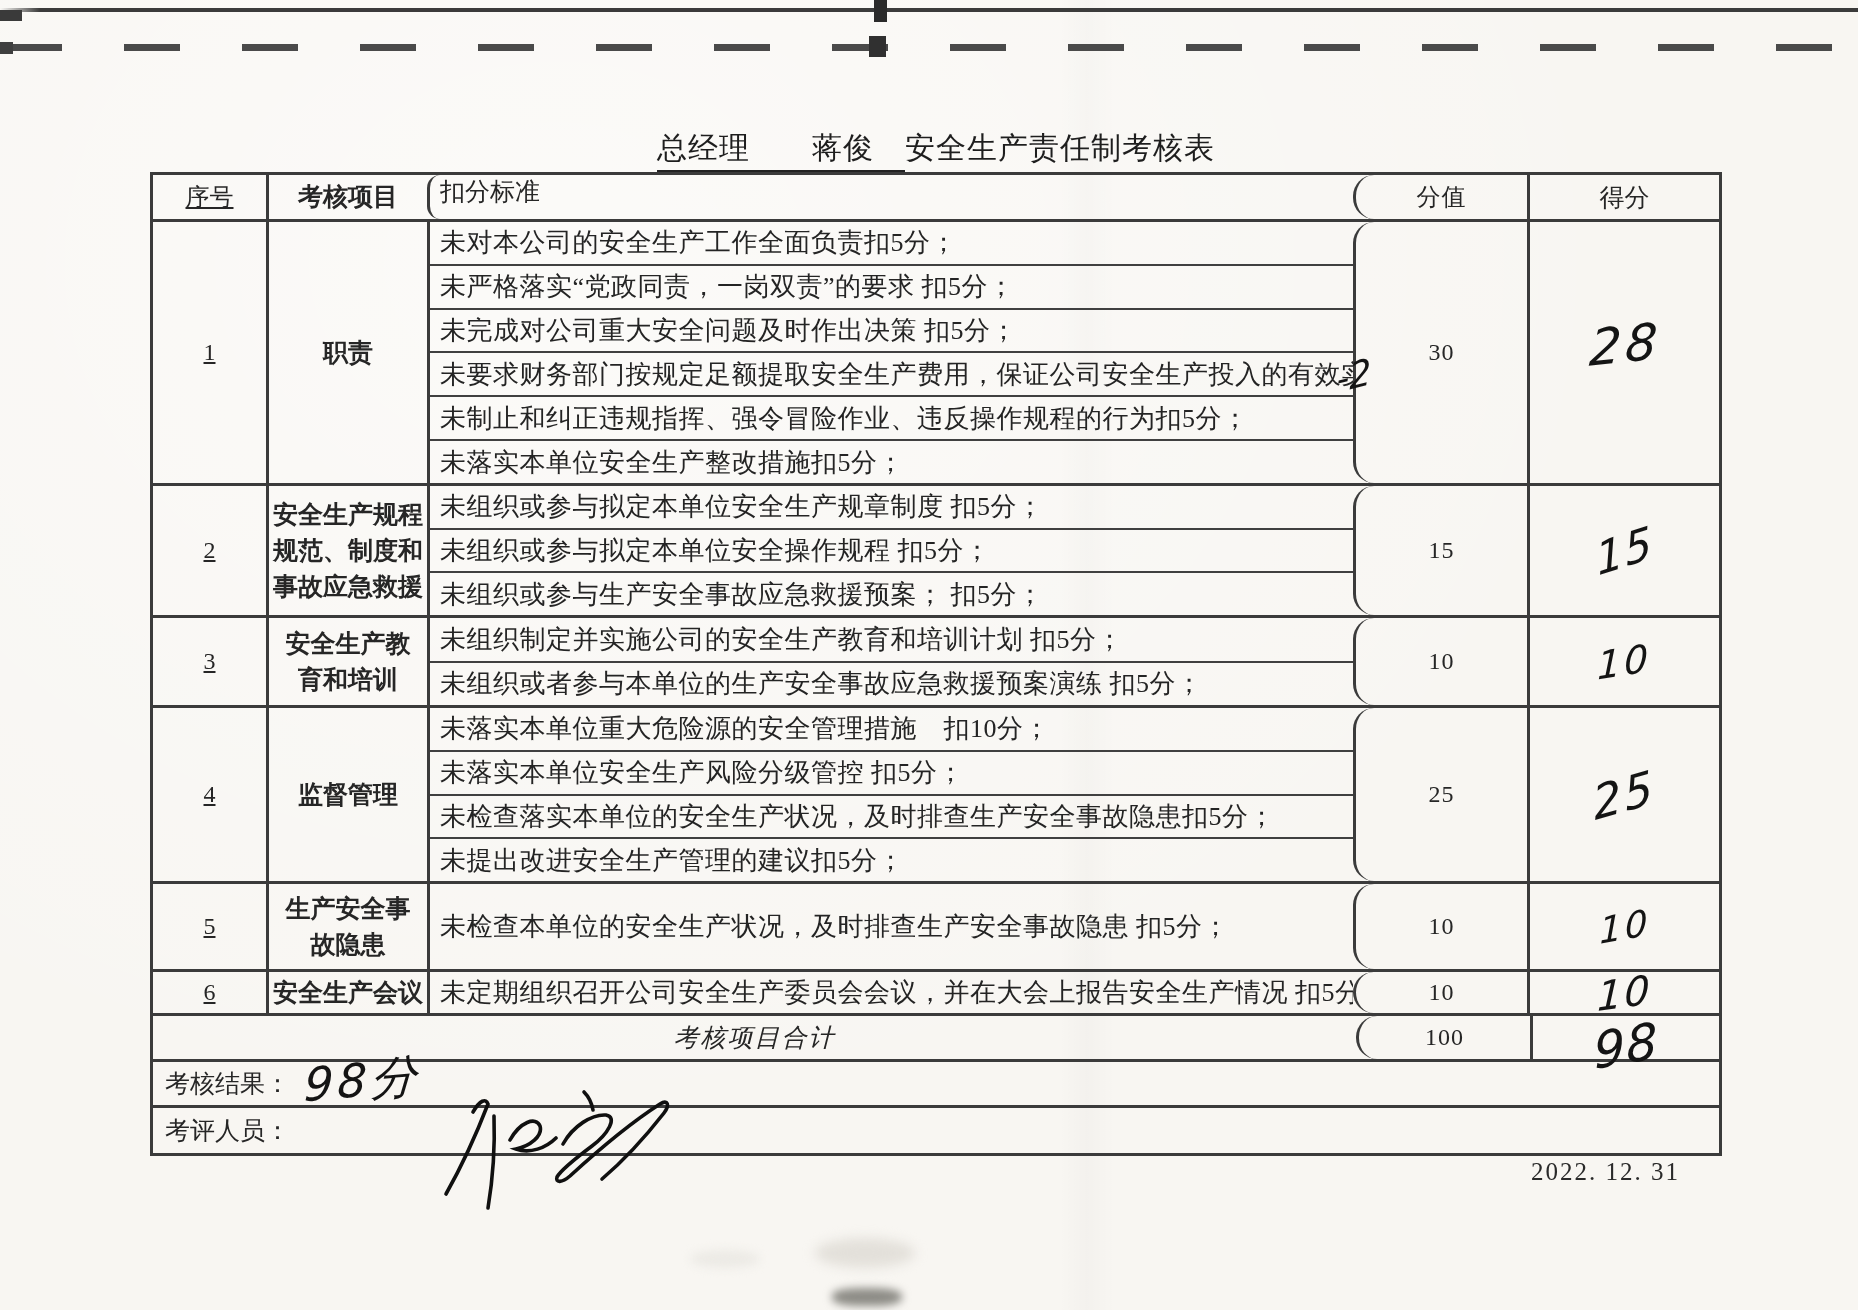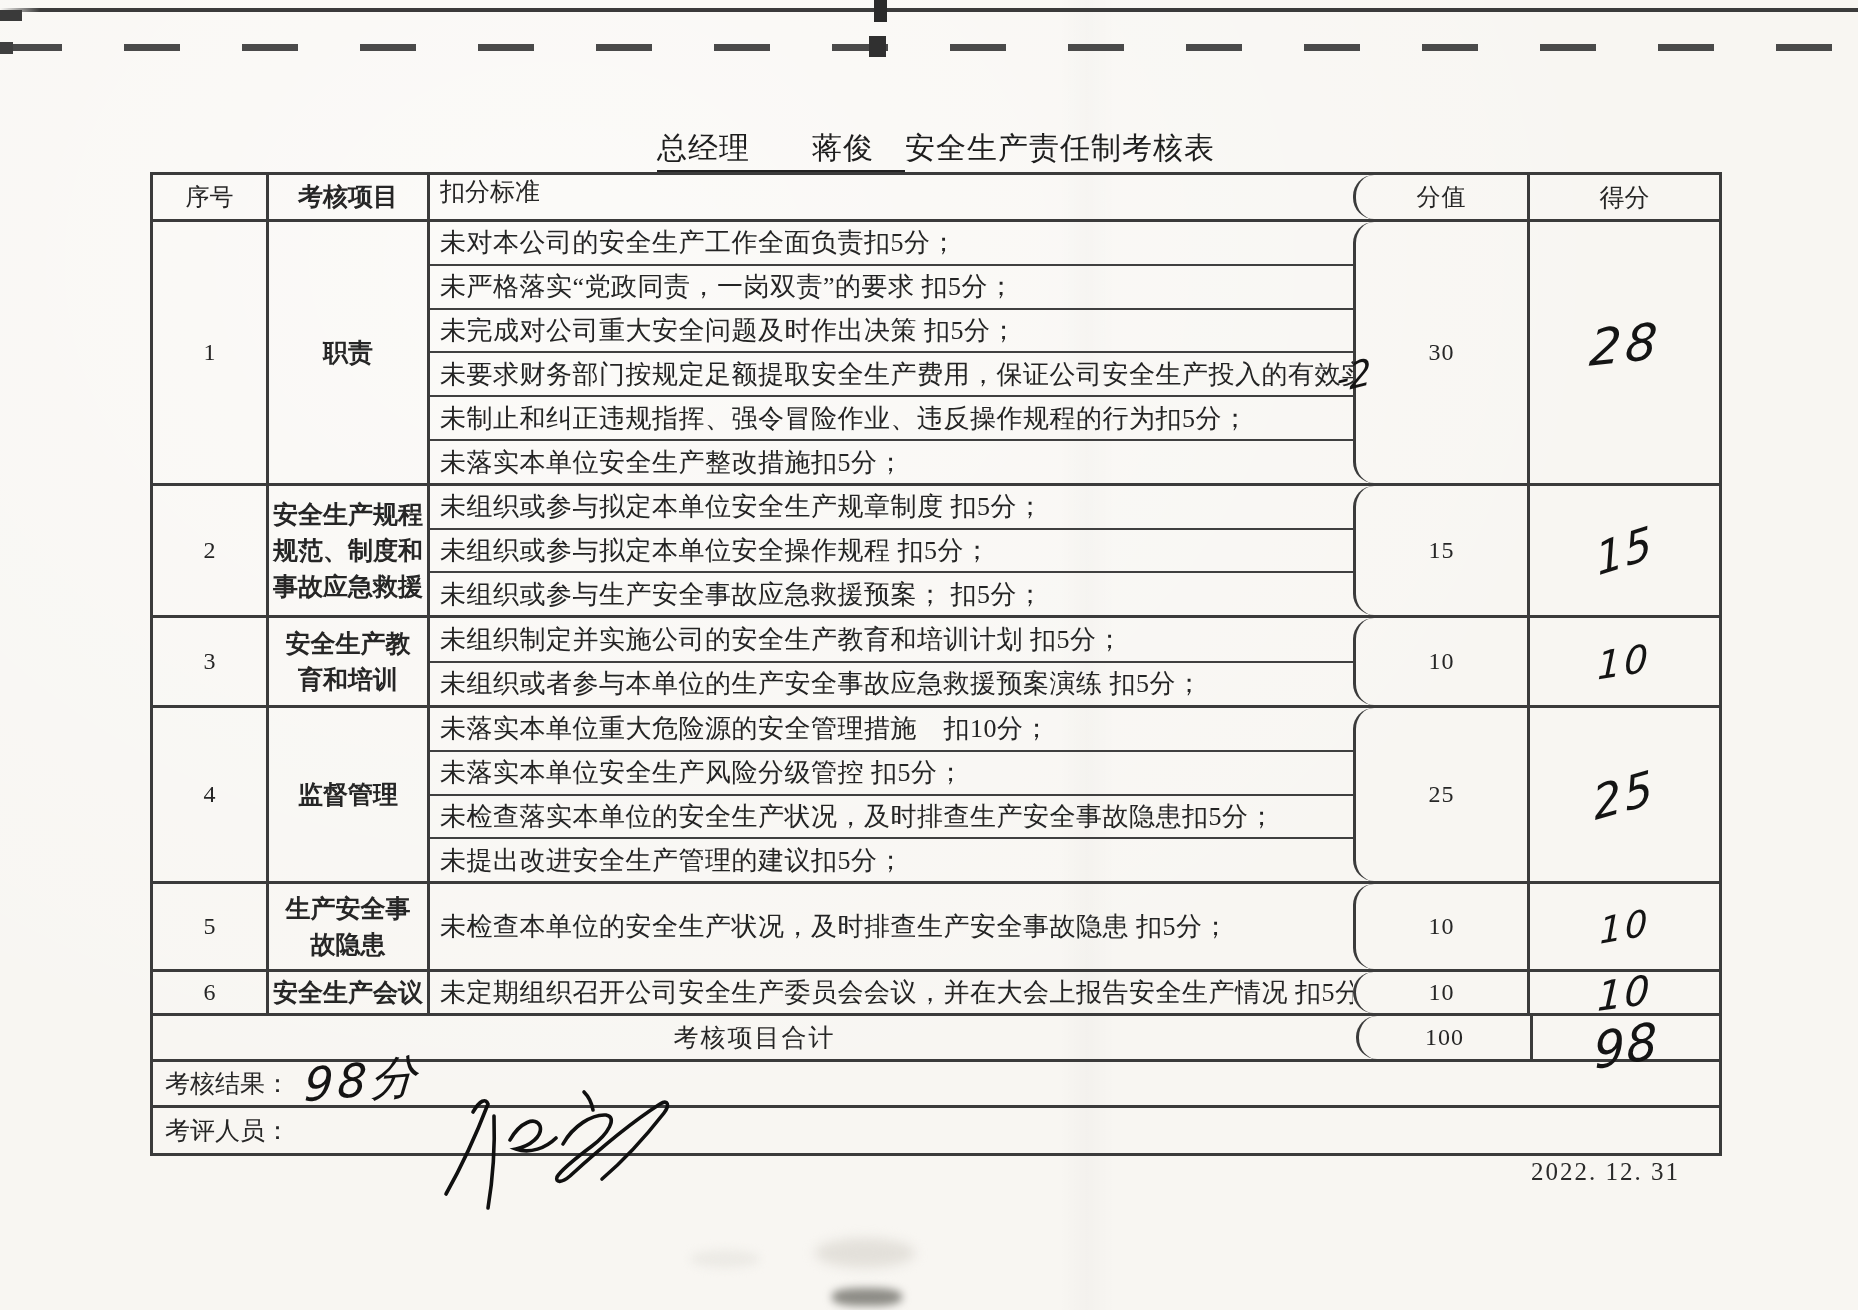--- a/index.html
+++ b/index.html
@@ -34,32 +34,32 @@
   .ws-table { position:absolute; left:150px; top:172px; width:1572px;
               border:3px solid #3b3b3b; }
   .row { display:flex; }
   .cell { display:flex; align-items:center; justify-content:center; overflow:visible; }
   .c-no    { width:113px; }
   .c-item  { width:161px; border-left:3px solid #3b3b3b; text-align:center; }
   .c-crit  { width:926px; border-left:3px solid #3b3b3b; flex-direction:column; align-items:stretch; justify-content:stretch; }
   .c-pts   { width:174px; border-left:3px solid #3b3b3b;border-radius:21px; }
   .c-score { flex:1; border-left:3px solid #3b3b3b; }
   .header { height:44px; font-size:25px; }
-  .header .c-crit { flex-direction:row; justify-content:flex-start; padding-left:10px; }
+  .header .c-crit { flex-direction:row; justify-content:flex-start; padding-left:10px;border-radius:13px; }
   .section { border-top:3px solid #3b3b3b; }
   .s0 { height:264px; } .s1 { height:132px; } .s2 { height:90px; }
   .s3 { height:176px; } .s4 { height:88px; }  .s5 { height:44px; }
   .crit-row { flex:1; display:flex; align-items:center; padding-left:10px;
               font-size:26px; letter-spacing:.5px; white-space:nowrap; overflow:hidden; color:#242424; }
   .crit-row + .crit-row { border-top:2px solid #404040; }
-  .c-no span { font-size:24px; }
+  .c-no span { font-size:24px;text-decoration:underline; }
   .c-item span { font-size:25px; white-space:pre-line; line-height:36px;font-weight:bold; }
   .c-pts span { font-size:24px; letter-spacing:1px; }
   .trow { height:46px; border-top:3px solid #3b3b3b; }
-  .t-label { width:1203px; font-size:25px; letter-spacing:2px; }
+  .t-label { width:1203px; font-size:25px; letter-spacing:2px;font-style:italic; }
   .rrow, .erow { border-top:3px solid #3b3b3b; display:flex; align-items:center;
                  padding-left:12px; font-size:25px; }
   .rrow { height:46px; } .erow { height:48px; }
   
   .hw { font-family:"DejaVu Sans",sans-serif; font-style:italic; color:#141414; line-height:1; }
   .sc0 { font-size:50px; transform:rotate(-6deg) skewX(-10deg) translateY(-8px); letter-spacing:4px; }
   .sc1 { font-size:44px; transform:rotate(-18deg) skewX(-12deg); letter-spacing:2px; }
   .sc2 { font-size:38px; transform:rotate(-9deg) skewX(-10deg); letter-spacing:3px; }
   .sc3 { font-size:46px; transform:rotate(-16deg) skewX(-10deg); letter-spacing:3px; }
   .sc4 { font-size:36px; transform:rotate(-10deg) skewX(-10deg); letter-spacing:3px; }

